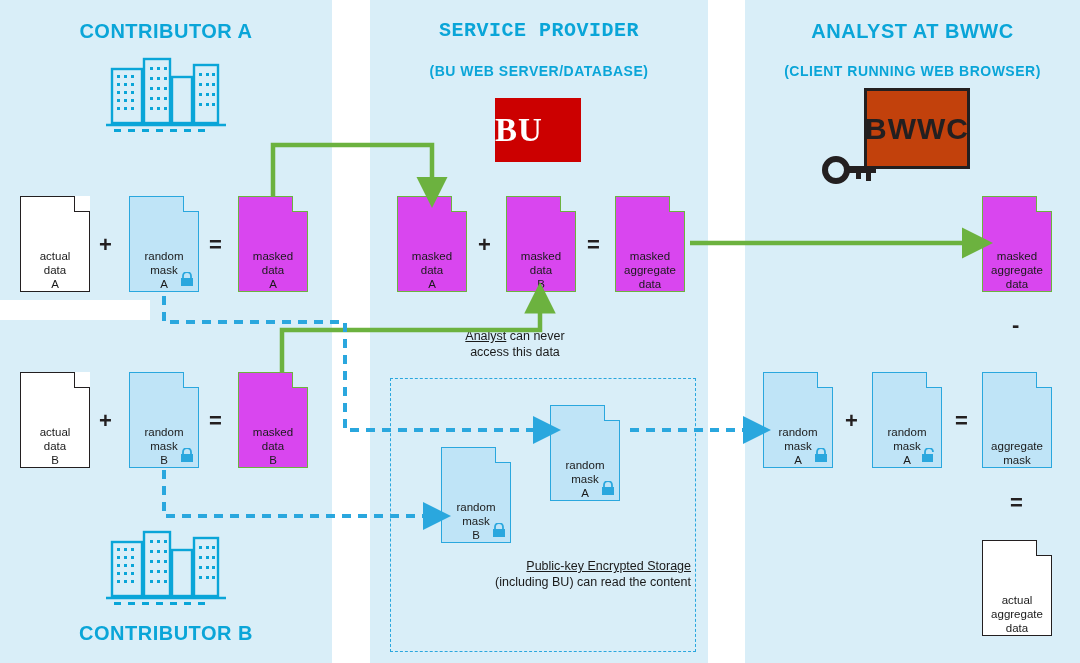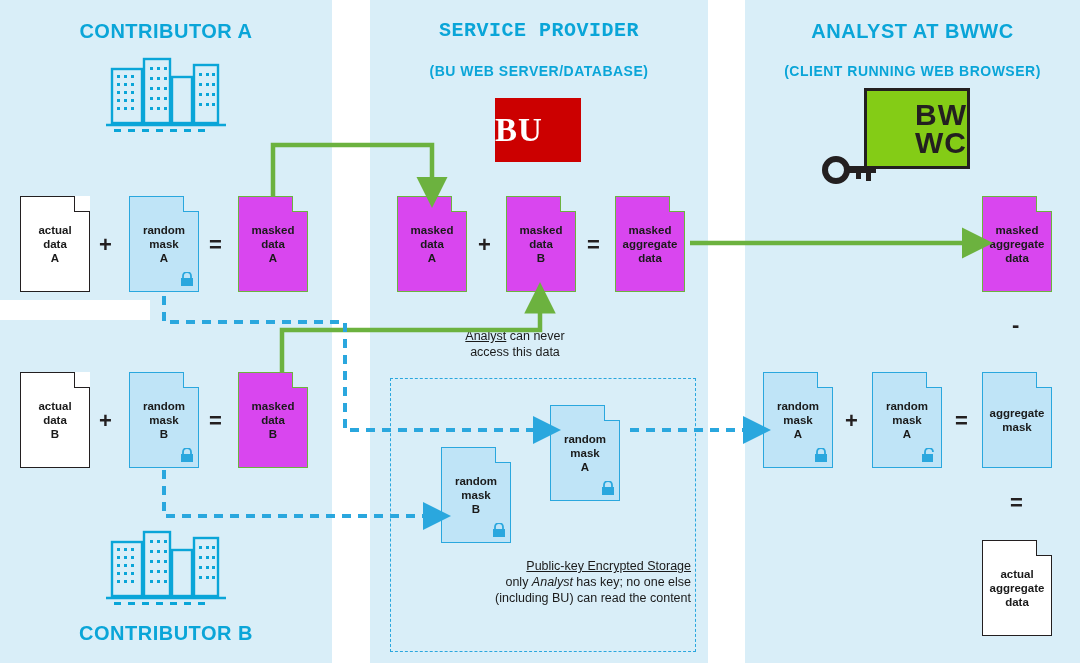--- a/index.html
+++ b/index.html
@@ -22,24 +22,23 @@
     color:#0aa5d8;font-weight:bold;letter-spacing:.5px;
   }
   .t-main{font-size:20px;line-height:22px;}
   .t-sub{font-size:14px;line-height:18px;margin-top:12px;}
 
   
   .doc{
     position:absolute;width:70px;height:96px;
     border:1.6px solid #222;
     box-sizing:border-box;
-    display:flex;align-items:center;justify-content:center;
+    display:flex;align-items:flex-end;justify-content:center;
     text-align:center;font-size:11.5px;line-height:14px;color:#1a1a1a;
     background:#fff;
-    font-weight:bold;
   }
   .doc .lbl{padding:0 3px;}
   .doc.white{background:#ffffff;border-color:#231f20;}
   .doc.blue{background:#bfe4f7;border-color:#2aa7de;}
   .doc.green{background:#d946ef;border-color:#6cb23f;}
   
   .doc .fold{
     position:absolute;top:-1px;right:-1px;width:15px;height:15px;
     background:#fff;border-left:1.6px solid #231f20;border-bottom:1.6px solid #231f20;
   }
@@ -68,22 +67,22 @@
   }
 
   
   .bu{
     position:absolute;background:#cc0000;display:flex;align-items:center;margin-top:8px;
   }
   .bu span{color:#fff;font-family:"Liberation Serif", serif;font-weight:bold;font-size:33px;letter-spacing:1px;}
 
   
   .bwwc{
-    position:absolute;border:3px solid #231f20;background:#84cc16;
-    display:flex;flex-direction:column;align-items:flex-end;justify-content:center;
+    position:absolute;border:3px solid #231f20;background:#c2410c;
+    display:flex;flex-direction:row;align-items:center;justify-content:center;
     line-height:0.92;
   }
   .bwwc span{font-weight:bold;font-size:30px;color:#231f20;letter-spacing:1px;}
 
   .buildings{position:absolute;}
 </style>
 </head>
 <body>
 
 <div class="panel" id="panel-a"></div>
@@ -370,21 +369,20 @@
 mask
 A</div>
   <svg class="lock" viewBox="0 0 14 15">
     <path d="M3 6 V4 a4 4 0 0 1 8 0 V6" fill="none" stroke="#2aa7de" stroke-width="1.8"></path>
     <rect x="1" y="6" width="12" height="8" fill="#2aa7de"></rect>
   </svg>
 </div>
 
 <div class="note" style="left:395px;top:558px;width:296px;text-align:right;">
   <div class="u">Public-key Encrypted Storage</div>
-  <div><span>only </span><span class="i">Analyst</span><span> has key; no one else</span></div>
   <div>(including BU) can read the content</div>
 </div>
 
 <div class="doc green" style="left:982px;top:196px;">
   <div class="fold"></div>
   <div class="lbl" style="white-space:pre-line;">masked
 aggregate
 data</div>
 </div>
 <div class="op" style="left:1012px;top:312px;">-</div>

